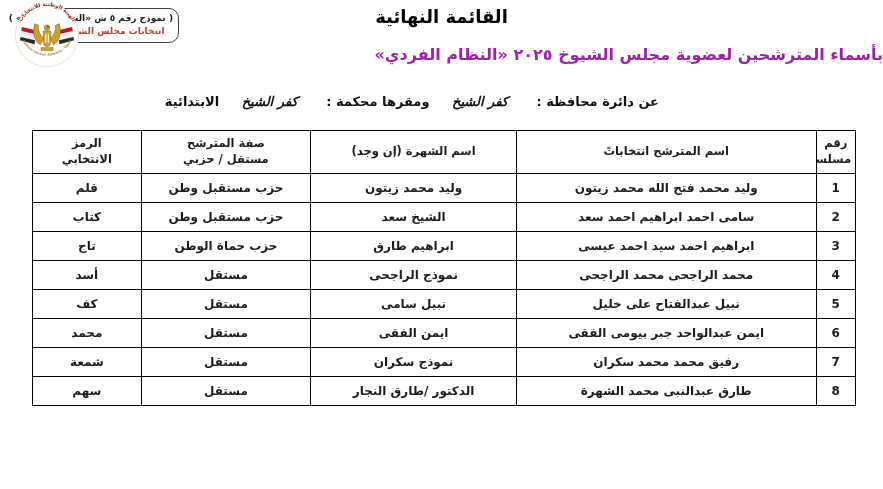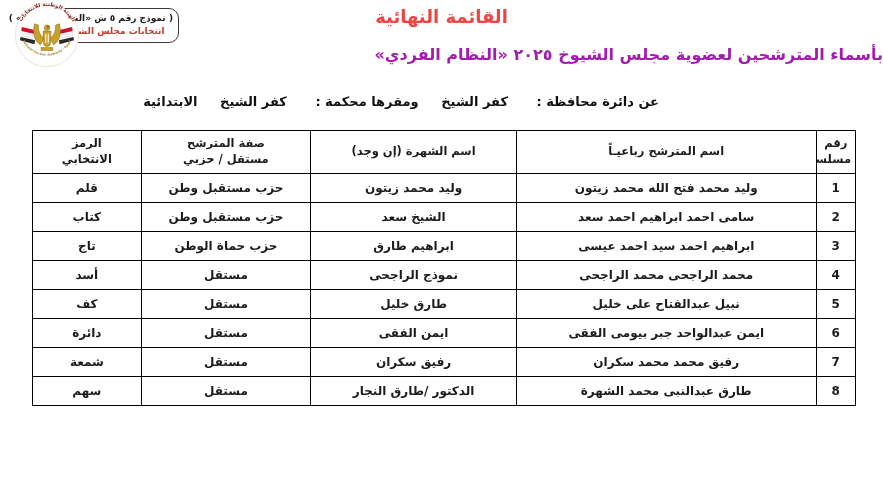--- a/index.html
+++ b/index.html
@@ -30,21 +30,21 @@
   .form-box .l1 { font-size: 9px; font-weight: 700; color: #1c1c1c; white-space: nowrap; }
   .form-box .l2 { font-size: 9px; font-weight: 700; color: #c13b2e; white-space: nowrap; }
 
   
   .doc-title {
     position: absolute;
     top: 6px; left: 0; right: 0;
     text-align: center;
     font-size: 18px;
     font-weight: 700;
-    color: #ef4444;
+    color: #000000;
   }
   .doc-subtitle {
     position: absolute;
     top: 45px; left: 0; right: 0;
     text-align: right;
     font-size: 16px;
     font-weight: 700;
     color: #a21caf;
   }
 
@@ -53,21 +53,21 @@
     position: absolute;
     top: 94px;
     right: 224px;
     font-size: 13px;
     font-weight: 700;
     white-space: nowrap;
     color: #111;
   }
   .district span { display: inline-block; }
   .district .gap-s { margin-left: 24px; }
-  .district .gap-m { margin-left: 18px; }
+  .district .gap-m { margin-left: 18px; font-style: italic; }
 
   
   .logo {
     position: absolute;
     top: 2px;
     left: 14px;   
   }
   .logo svg { display: block; }
 
   
@@ -163,21 +163,21 @@
         <col class="col-known">
         <col class="col-status">
         <col class="col-symbol">
     </colgroup>
     <thead>
       <tr>
         <th>
           <div>رقم</div>
           <div>مسلسل</div>
         </th>
-        <th>اسم المترشح رباعيـاً</th>
+        <th>اسم المترشح انتخاباتً</th>
         <th>اسم الشهرة (إن وجد)</th>
         <th>
           <div>صفة المترشح</div>
           <div>مستقل / حزبي</div>
         </th>
         <th>
           <div>الرمز</div>
           <div>الانتخابي</div>
         </th>
       </tr>
@@ -207,35 +207,35 @@
       <tr>
         <td class="c-serial">4</td>
         <td>محمد الراجحى محمد الراجحى</td>
         <td>نموذج الراجحى</td>
         <td>مستقل</td>
         <td>أسد</td>
       </tr>
       <tr>
         <td class="c-serial">5</td>
         <td>نبيل عبدالفتاح على خليل</td>
-        <td>طارق خليل</td>
+        <td>نبيل سامى</td>
         <td>مستقل</td>
         <td>كف</td>
       </tr>
       <tr>
         <td class="c-serial">6</td>
         <td>ايمن عبدالواحد جبر بيومى الفقى</td>
         <td>ايمن الفقى</td>
         <td>مستقل</td>
-        <td>دائرة</td>
+        <td>محمد</td>
       </tr>
       <tr>
         <td class="c-serial">7</td>
         <td>رفيق محمد محمد سكران</td>
-        <td>رفيق سكران</td>
+        <td>نموذج سكران</td>
         <td>مستقل</td>
         <td>شمعة</td>
       </tr>
       <tr>
         <td class="c-serial">8</td>
         <td>طارق عبدالنبى محمد الشهرة</td>
         <td>الدكتور /طارق النجار</td>
         <td>مستقل</td>
         <td>سهم</td>
       </tr>

